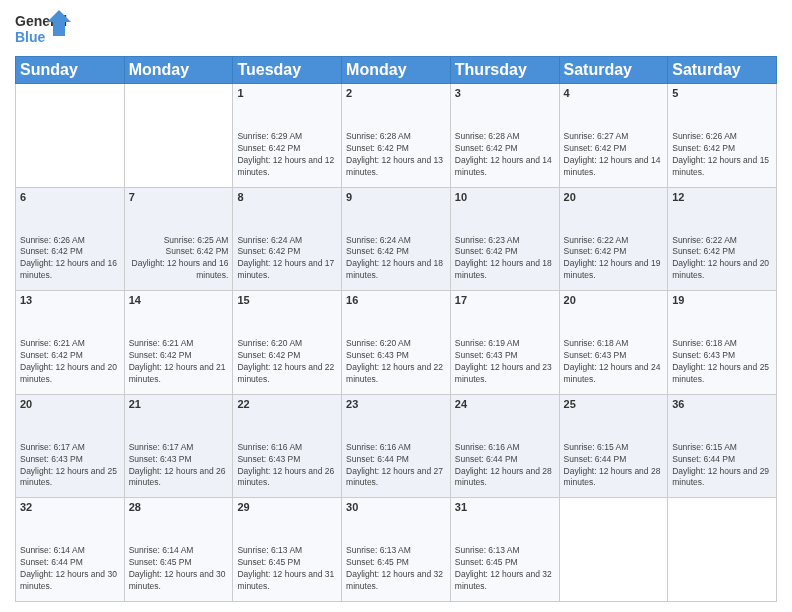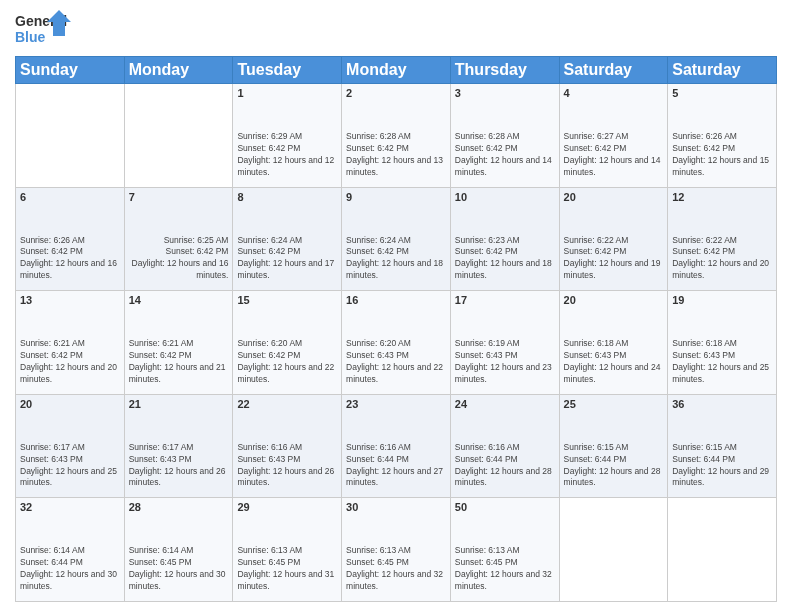--- a/index.html
+++ b/index.html
@@ -305,21 +305,21 @@
 Sunset: 6:45 PM
 Daylight: 12 hours and 31 minutes.</div>
           </td>
           <td>
             <span class="day-num">30</span>
             <div class="day-detail" style="white-space: pre-line;">Sunrise: 6:13 AM
 Sunset: 6:45 PM
 Daylight: 12 hours and 32 minutes.</div>
           </td>
           <td>
-            <span class="day-num">50</span>
+            <span class="day-num">31</span>
             <div class="day-detail" style="white-space: pre-line;">Sunrise: 6:13 AM
 Sunset: 6:45 PM
 Daylight: 12 hours and 32 minutes.</div>
           </td>
           <td class="empty-cell"></td>
           <td class="empty-cell"></td>
         </tr>
       </tbody>
   </table>
 </div>

